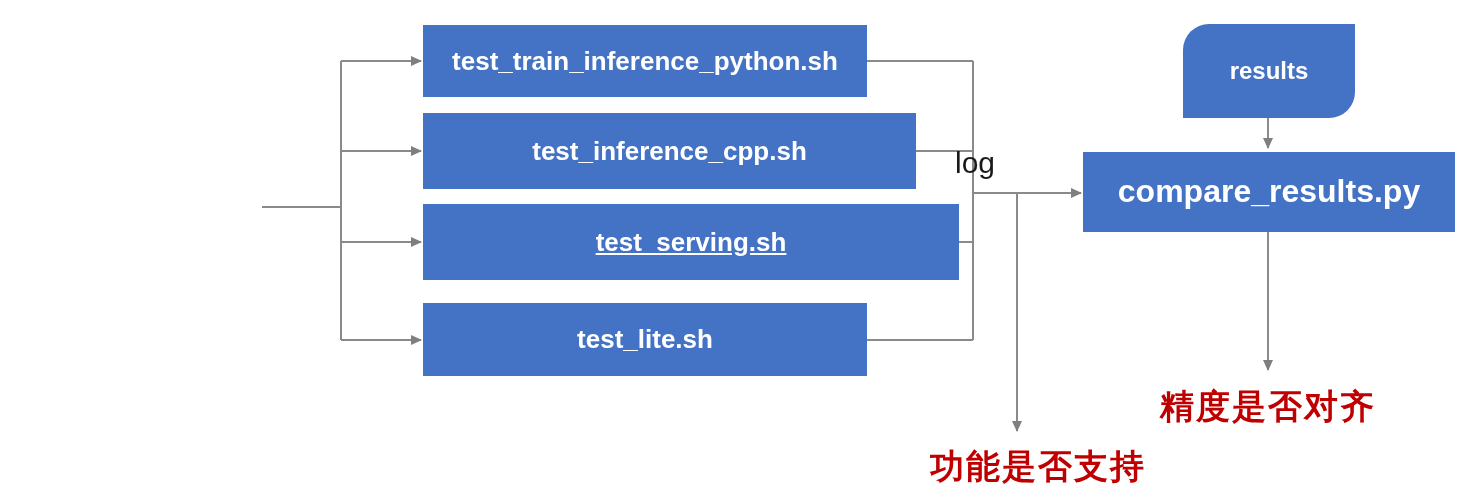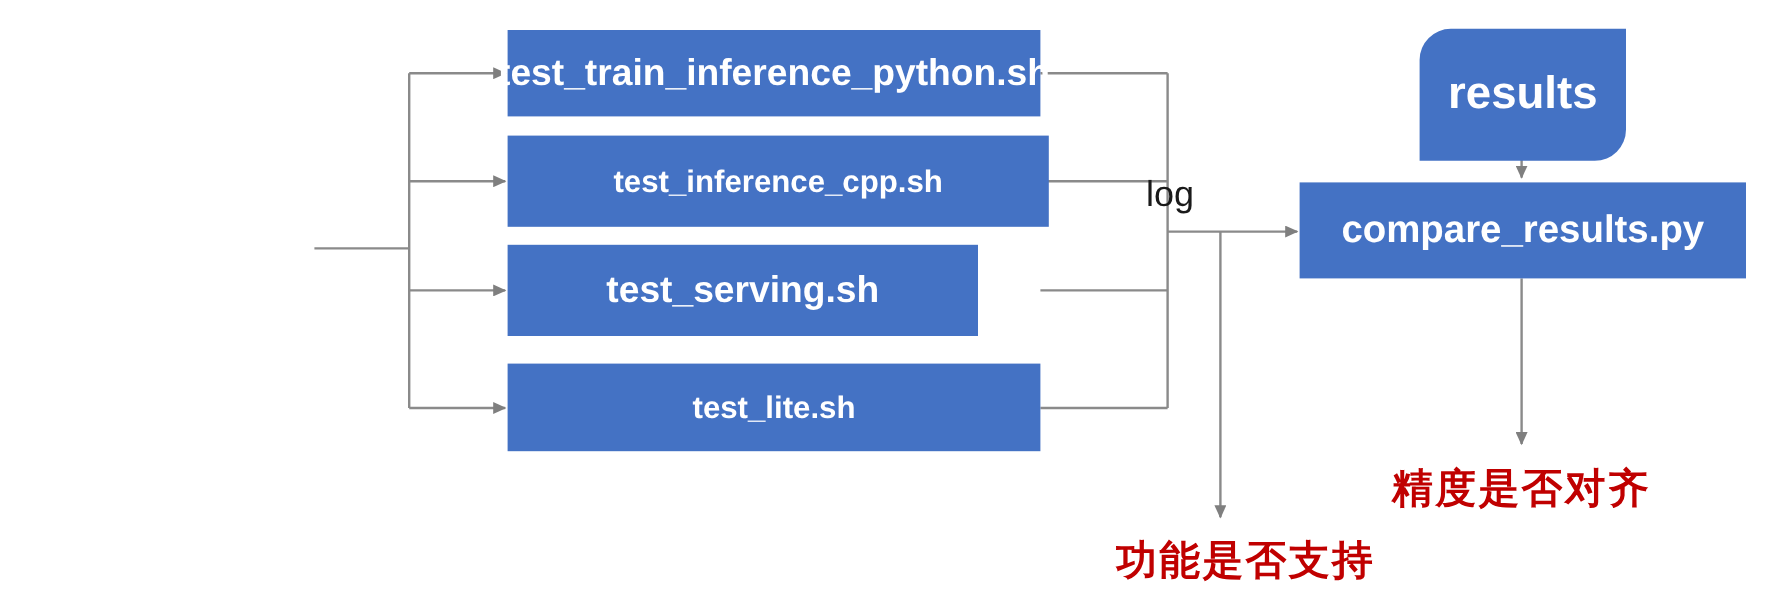--- a/index.html
+++ b/index.html
@@ -21,25 +21,25 @@
   svg.connectors line{stroke:var(--line-gray);stroke-width:2;}
   .node{
     position:absolute;
     background:var(--box-blue);
     color:var(--text-white);
     display:flex;align-items:center;justify-content:center;
     font-weight:bold;text-align:center;line-height:1.1;
     box-sizing:border-box;
   }
   .node-prepare   {left:15px;  top:160px; width:247px; height:93px; font-size:30px;}
-  .node-test-1    {left:423px; top:25px;  width:444px; height:72px; font-size:31px;}
-  .node-test-2    {left:423px; top:113px; width:451px; height:76px; font-size:26px;}
-  .node-test-3    {left:423px; top:204px; width:392px; height:76px; font-size:31px;}
+  .node-test-1    {left:423px; top:25px;  width:444px; height:72px; font-size:26px;}
+  .node-test-2    {left:423px; top:113px; width:493px; height:76px; font-size:26px;}
+  .node-test-3    {left:423px; top:204px; width:536px; height:76px; font-size:26px;text-decoration:underline;}
   .node-test-4    {left:423px; top:303px; width:444px; height:73px; font-size:26px;}
-  .node-results   {left:1183px;top:24px;  width:172px; height:110px; font-size:38px;
+  .node-results   {left:1183px;top:24px;  width:172px; height:94px; font-size:24px;
                    border-radius:26px 0 26px 0;}
   .node-compare   {left:1083px;top:152px; width:372px; height:80px; font-size:32px;}
   .edge-label{
     position:absolute;
     color:var(--log-black);font-size:30px;font-weight:400;
   }
   .edge-label-log{left:955px;top:146px;width:120px;}
   .annotation{
     position:absolute;text-align:center;
     color:var(--label-red);font-size:34px;font-weight:bold;

